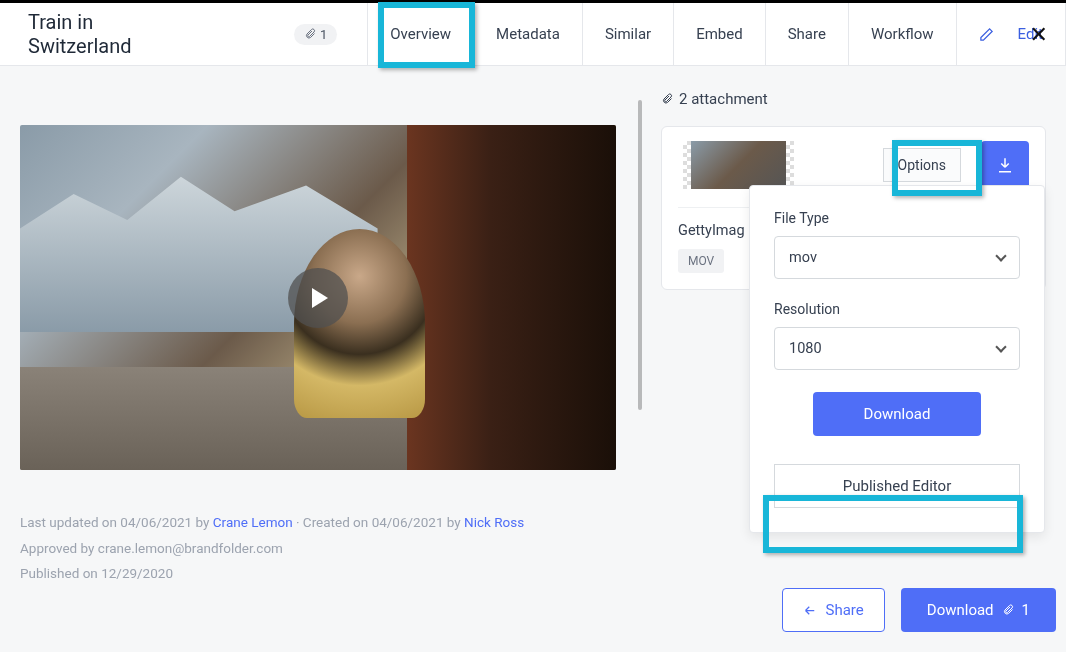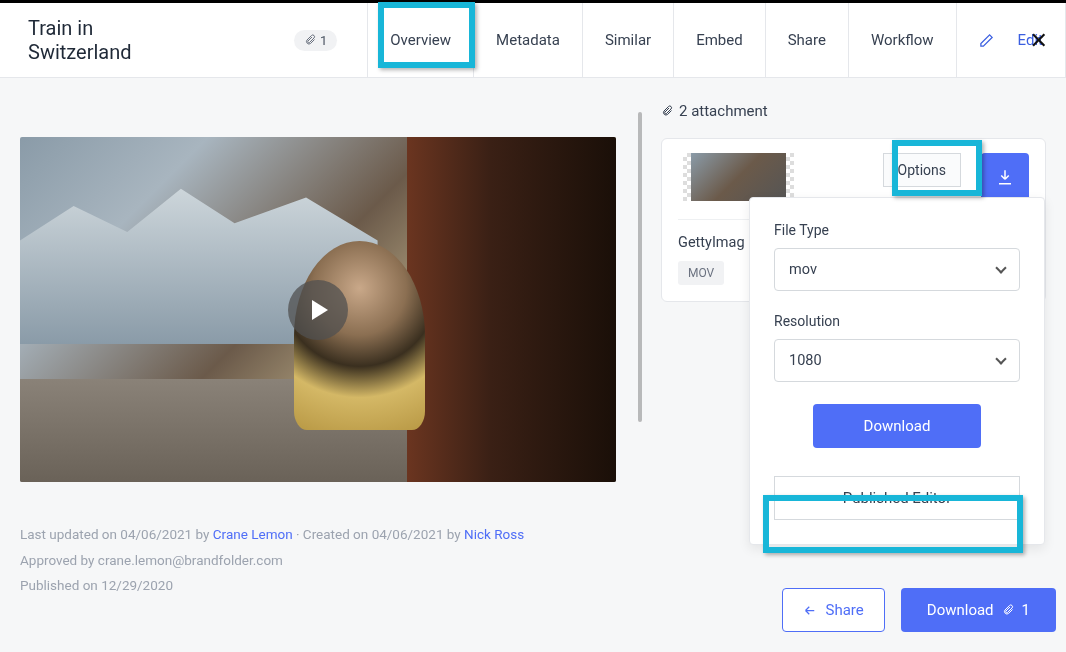--- a/index.html
+++ b/index.html
@@ -1,18 +1,18 @@
 <!DOCTYPE html>
 <html><head>
 <meta charset="utf-8">
 <style>
 * { margin:0; padding:0; box-sizing:border-box; font-family:-apple-system,BlinkMacSystemFont,"Segoe UI",Roboto,sans-serif; }
 body { width:1066px; height:652px; background:#f6f7f8; overflow:hidden; position:relative; }
 .topbar-black { height:3px; background:#000; }
-.header { height:75px; background:#fff; border-bottom:1px solid #e5e7eb; display:flex; align-items:center; padding-left:28px; position:relative; }
+.header { height:63px; background:#fff; border-bottom:1px solid #e5e7eb; display:flex; align-items:center; padding-left:28px; position:relative; }
 .title { font-size:20px; color:#1f2937; font-weight:400; }
 .attach-count { margin-left:120px; display:inline-flex; align-items:center; gap:4px; background:#f1f2f4; border-radius:14px; padding:3px 10px; font-size:13px; color:#4b5563; }
 .tabs { display:flex; margin-left:30px; height:100%; }
 .tab { display:flex; align-items:center; padding:0 22px; border-right:1px solid #e5e7eb; font-size:15px; color:#374151; cursor:pointer; position:relative; }
 .tab:first-child { border-left:1px solid #e5e7eb; }
 .tab.edit { color:#3b5fe0; display:flex; gap:24px; }
 .close-btn { position:absolute; right:18px; top:50%; transform:translateY(-50%); font-size:22px; cursor:pointer; color:#111; }
 .highlight-box { position:absolute; border:6px solid #18b6d8; pointer-events:none; z-index:50; box-shadow:2px 2px 4px rgba(0,0,0,0.3); }
 .content { display:flex; padding:24px 20px 0 20px; gap:20px; }
 .left-col { width:596px; }
@@ -22,21 +22,21 @@
 .tracks { position:absolute; bottom:0; left:0; width:65%; height:30%; background:linear-gradient(180deg,#8a8278 0%,#6a6258 100%); }
 .person { position:absolute; bottom:15%; right:32%; width:22%; height:55%; background:radial-gradient(circle at 50% 25%,#c9a889 0%,#8b6f52 30%,#3a2f1f 50%,#d4b866 70%,#b89844 100%); border-radius:50% 50% 10% 10%; }
 .play-btn { position:absolute; top:50%; left:50%; transform:translate(-50%,-50%); width:60px; height:60px; background:rgba(80,80,80,0.75); border-radius:50%; display:flex; align-items:center; justify-content:center; }
 .play-btn::after { content:""; border-left:16px solid #fff; border-top:10px solid transparent; border-bottom:10px solid transparent; margin-left:4px; }
 .meta-text { margin-top:40px; font-size:13.5px; color:#9ca3af; line-height:1.9; }
 .meta-text a { color:#4f6ef7; text-decoration:none; }
 .right-col { flex:1; position:relative; padding-left:25px; }
 .scroll-indicator { position:absolute; left:2px; top:10px; width:4px; height:310px; background:rgba(0,0,0,0.25); border-radius:2px; }
 .attach-head { font-size:15px; color:#374151; display:flex; align-items:center; gap:6px; margin-bottom:18px; }
 .attach-card { background:#fff; border:1px solid #e5e7eb; border-radius:6px; padding:14px 16px 16px 16px; position:relative; width:385px; }
-.attach-row { display:flex; align-items:flex-start; gap:20px;padding-left:13px; }
+.attach-row { display:flex; align-items:center; gap:20px;padding-left:13px; }
 .thumb { width:95px; height:48px; background:linear-gradient(135deg,#8a9ba8 0%,#6b5a4a 50%,#555 100%); position:relative; }
 .thumb::before,.thumb::after { content:""; position:absolute; top:0; bottom:0; width:8px; background:repeating-conic-gradient(#ddd 0 25%,#fff 0 50%) 0 0/8px 8px; }
 .thumb::before { left:-8px; }
 .thumb::after { right:-8px; }
 .options-btn { margin-left:auto; background:#fafbfc; border:1px solid #d5d9dd; padding:8px 14px; font-size:14px; cursor:pointer; color:#374151; }
 .dl-icon-btn { width:48px; height:48px; background:#4f6ef7; display:flex; align-items:center; justify-content:center; border-radius:4px; cursor:pointer; }
 .file-info { margin-top:18px; border-top:1px solid #eef0f2; padding-top:14px; }
 .file-name { font-size:14.5px; color:#374151; margin-bottom:10px; }
 .file-badge { display:inline-block; background:#f1f2f4; color:#6b7280; font-size:12px; padding:5px 10px; border-radius:3px; }
 .options-panel { position:absolute; top:58px; right:0; width:296px; background:#fff; border:1px solid #e5e7eb; border-radius:4px; box-shadow:0 4px 12px rgba(0,0,0,0.08); padding:24px; z-index:30; }

